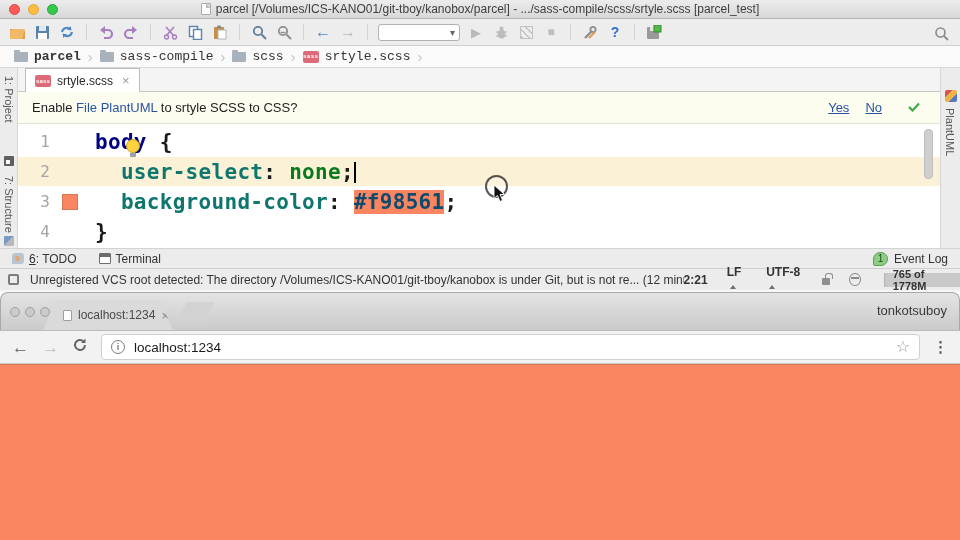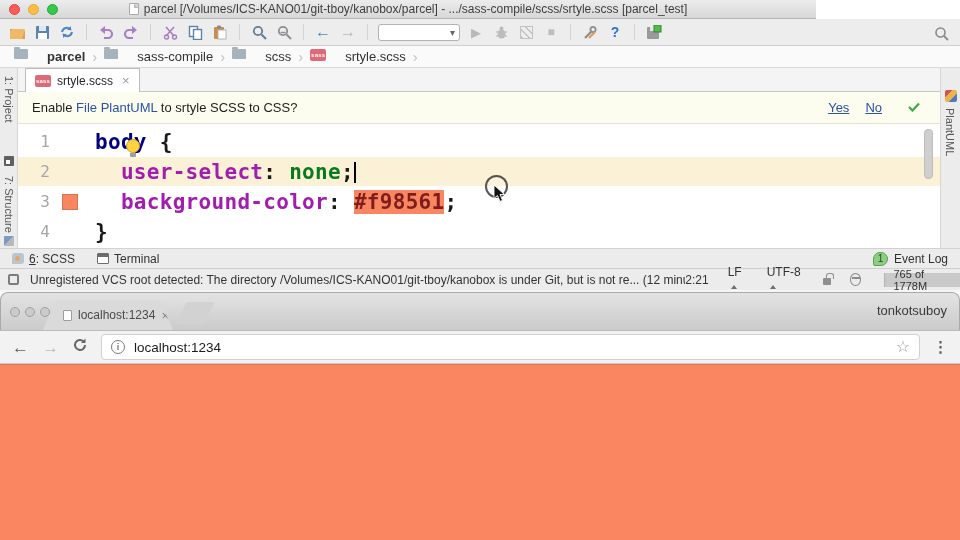--- a/index.html
+++ b/index.html
@@ -1,20 +1,20 @@
 <!DOCTYPE html>
 <html><head>
 <meta charset="utf-8">
 <style>
   * { box-sizing: border-box; margin: 0; padding: 0; }
   body { background:#9a9a9a; font-family:"Liberation Sans",sans-serif; }
   .screen { position:relative; width:960px; height:540px; background:#fff; overflow:hidden; }
 
   
-  .titlebar { position:absolute; left:0; top:0; width:816px; height:19px;
+  .titlebar { position:absolute; left:0; top:0; width:960px; height:19px;
     background:linear-gradient(#ececec,#d8d8d8); border-bottom:1px solid #b4b4b4;
     display:flex; align-items:center; justify-content:center; }
   .lights { position:absolute; left:9px; top:4px; display:flex; gap:8px; }
   .light { width:11px; height:11px; border-radius:50%; }
   .light.red { background:#fc5b57; border:1px solid #e2463f; }
   .light.yellow { background:#fdbe41; border:1px solid #e0a63a; }
   .light.green { background:#34c94b; border:1px solid #2ba73a; }
   .title-wrap { display:flex; align-items:center; gap:5px; }
   .doc-icon { width:10px; height:12px; background:#fdfdfd; border:1px solid #a9a9a9; border-radius:1px; position:relative; }
   .doc-icon::after { content:""; position:absolute; right:0; top:0; border-style:solid; border-width:0 4px 4px 0; border-color:transparent #d8d8d8 #bbb transparent; }
@@ -30,21 +30,21 @@
   .glyph-run { color:#b9b9b9; font-size:13px; }
   .glyph-stop { color:#bdbdbd; font-size:12px; }
   .glyph-help { color:#2f6fd0; font-size:14px; font-weight:bold; }
   .coverage { width:13px; height:13px; border:1px solid #c2c2c2;
     background:repeating-linear-gradient(45deg,#c4c4c4 0 2px,transparent 2px 5px); }
   .tb-search { position:absolute; right:10px; top:24px; }
 
   
   .crumbs { position:absolute; left:0; top:46px; width:960px; height:22px; background:#fafafa;
     border-bottom:1px solid #d9d9d9; display:flex; align-items:center; padding-left:14px; gap:6px; font-size:13px; color:#333; }
-  .crumb { display:flex; gap:19px; }
+  .crumb { display:flex; align-items:center; gap:6px;font-family:Liberation Mono, monospace; }
   .crumb.first { font-weight:bold; }
   .folder { width:14px; height:10px; background:#a8b2bc; border-radius:1px; position:relative; }
   .folder::before { content:""; position:absolute; left:0; top:-2px; width:6px; height:2px; background:#a8b2bc; border-radius:1px 1px 0 0; }
   .chev { color:#c2c2c2; font-size:15px; margin:0 1px; }
   .sass-chip { width:16px; height:12px; background:#dd6a78; border-radius:2px; color:#fff; font-size:6px; font-weight:bold;
     display:flex; align-items:center; justify-content:center; letter-spacing:0.2px; }
 
   
   .stripe-left { position:absolute; left:0; top:68px; width:18px; height:180px; background:#ececec; border-right:1px solid #d6d6d6; }
   .stripe-right { position:absolute; left:940px; top:68px; width:20px; height:180px; background:#ececec; border-left:1px solid #d6d6d6; }
@@ -70,23 +70,23 @@
   .notif .links a { text-decoration:underline; }
   .insp-check { margin-left:10px; }
 
   
   .editor { position:absolute; left:18px; top:124px; width:922px; height:124px; background:#fff; font-family:"DejaVu Sans Mono",monospace; }
   .cur-line { position:absolute; left:0; top:33px; width:922px; height:29px; background:#fbf1d6; }
   .eline { position:absolute; left:0; width:922px; height:30px; line-height:30px; }
   .lnum { position:absolute; left:0; width:32px; text-align:right; font-size:16px; color:#a5a5a5; }
   .lcode { position:absolute; left:77px; white-space:pre; font-size:21px; font-weight:bold; letter-spacing:0.3px; color:#1a1a1a; }
   .t-sel { color:#000080; }
-  .t-prop { color:#a21caf; }
+  .t-prop { color:#0f766e; }
   .t-val { color:#0a7a1e; }
-  .t-chip { background:#f98561; color:#7f1d1d; }
+  .t-chip { background:#f98561; color:#0c4a6e; }
   .caret { display:inline-block; width:2px; height:21px; background:#000; vertical-align:-4px; }
   .swatch { position:absolute; left:44px; top:70px; width:16px; height:16px; background:#f98561; border:1px solid #d4764f; }
   .bulb { position:absolute; left:108px; top:15px; width:14px; height:14px; background:#ffd23e; border:1px solid #c9a227; border-radius:50%; z-index:3; }
   .bulb::after { content:""; position:absolute; left:3px; top:13px; width:6px; height:4px; background:#9aa0a6; border-radius:0 0 1px 1px; }
   .scroll-thumb { position:absolute; left:906px; top:5px; width:9px; height:50px; background:#cfcfcf; border:1px solid #bdbdbd; border-radius:4px; }
 
   
   .twbar { position:absolute; left:0; top:248px; width:960px; height:20px; background:#ececec; border-top:1px solid #d2d2d2;
     display:flex; align-items:center; padding:0 12px; gap:22px; font-size:12px; color:#333; }
   .twitem { display:flex; align-items:center; gap:5px; }
@@ -96,21 +96,21 @@
   .term-ic::after { content:""; position:absolute; left:0; top:0; width:100%; height:3px; background:#6d6d6d; }
   .ev { margin-left:auto; display:flex; align-items:center; gap:6px; }
   .ev-badge { min-width:15px; height:14px; background:#8fcc84; border:1px solid #5ea055; border-radius:7px 7px 7px 2px;
     font-size:10px; color:#1d4d1d; display:flex; align-items:center; justify-content:center; padding:0 3px; }
 
   
   .statusbar { position:absolute; left:0; top:268px; width:960px; height:22px; background:#ececec; border-top:1px solid #cfcfcf;
     display:flex; align-items:center; padding-left:8px; font-size:12px; color:#333; }
   .sb-toggle { width:11px; height:11px; border:2px solid #7c7c7c; border-radius:2px; margin-right:11px; flex:none; }
   .sb-msg { white-space:nowrap; overflow:hidden; }
-  .sb-right { margin-left:auto; display:flex; align-items:center; gap:19px; }
+  .sb-right { margin-left:auto; display:flex; align-items:center; gap:19px;font-weight:bold; }
   .ud { display:inline-flex; flex-direction:column; gap:1px; margin-left:3px; vertical-align:1px; }
   .ud i { display:block; width:0; height:0; border-left:3px solid transparent; border-right:3px solid transparent; }
   .ud .up { border-bottom:4px solid #6e6e6e; }
   .ud .dn { border-top:4px solid #6e6e6e; }
   .lock-ic { width:9px; height:7px; background:#8f8f8f; border-radius:1px; position:relative; margin-top:4px; }
   .lock-ic::before { content:""; position:absolute; left:3px; top:-5px; width:6px; height:5px; border:1.5px solid #8f8f8f; border-bottom:none; border-radius:3px 3px 0 0; }
   .hector { width:13px; height:13px; border:1.5px solid #8a8a8a; border-radius:50%; position:relative; }
   .hector::after { content:""; position:absolute; left:1px; top:3px; width:8px; height:1.5px; background:#8a8a8a; }
   .mem { height:14px; background:#c9c9c9; border-left:1px solid #b2b2b2; display:flex; align-items:center; justify-content:center;
     padding:0 8px; font-size:11px; color:#333; margin-left:4px; }
@@ -363,21 +363,21 @@
       <span class="lcode"><span>}</span></span>
     </div>
     <span class="swatch"></span>
     <span class="bulb"></span>
     <span class="scroll-thumb"></span>
   </div>
 
   <div class="twbar">
     <span class="twitem">
       <span class="todo-ic"></span>
-      <span><u>6</u><span>: SCSS</span></span>
+      <span><u>6</u><span>: TODO</span></span>
     </span>
     <span class="twitem">
       <span class="term-ic"></span>
       <span>Terminal</span>
     </span>
     <span class="ev">
       <span class="ev-badge">1</span>
       <span>Event Log</span>
     </span>
   </div>

